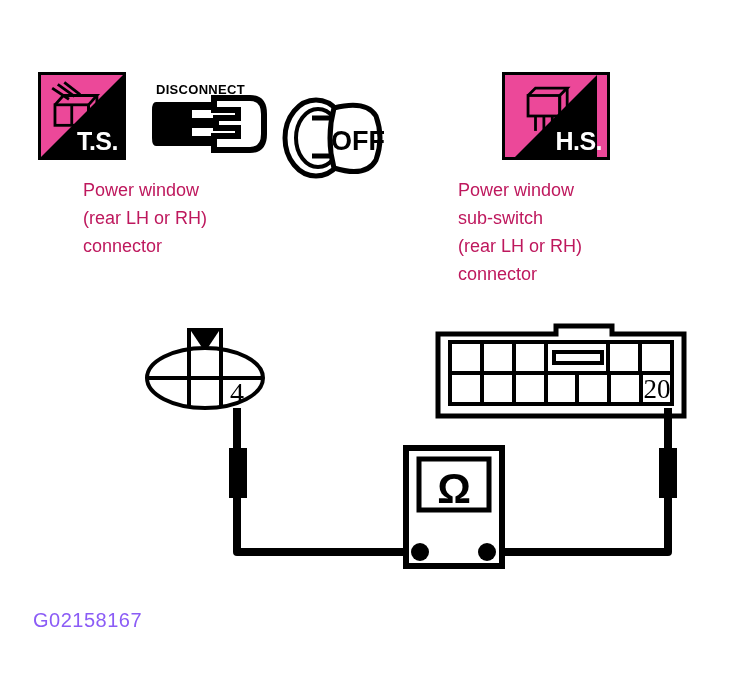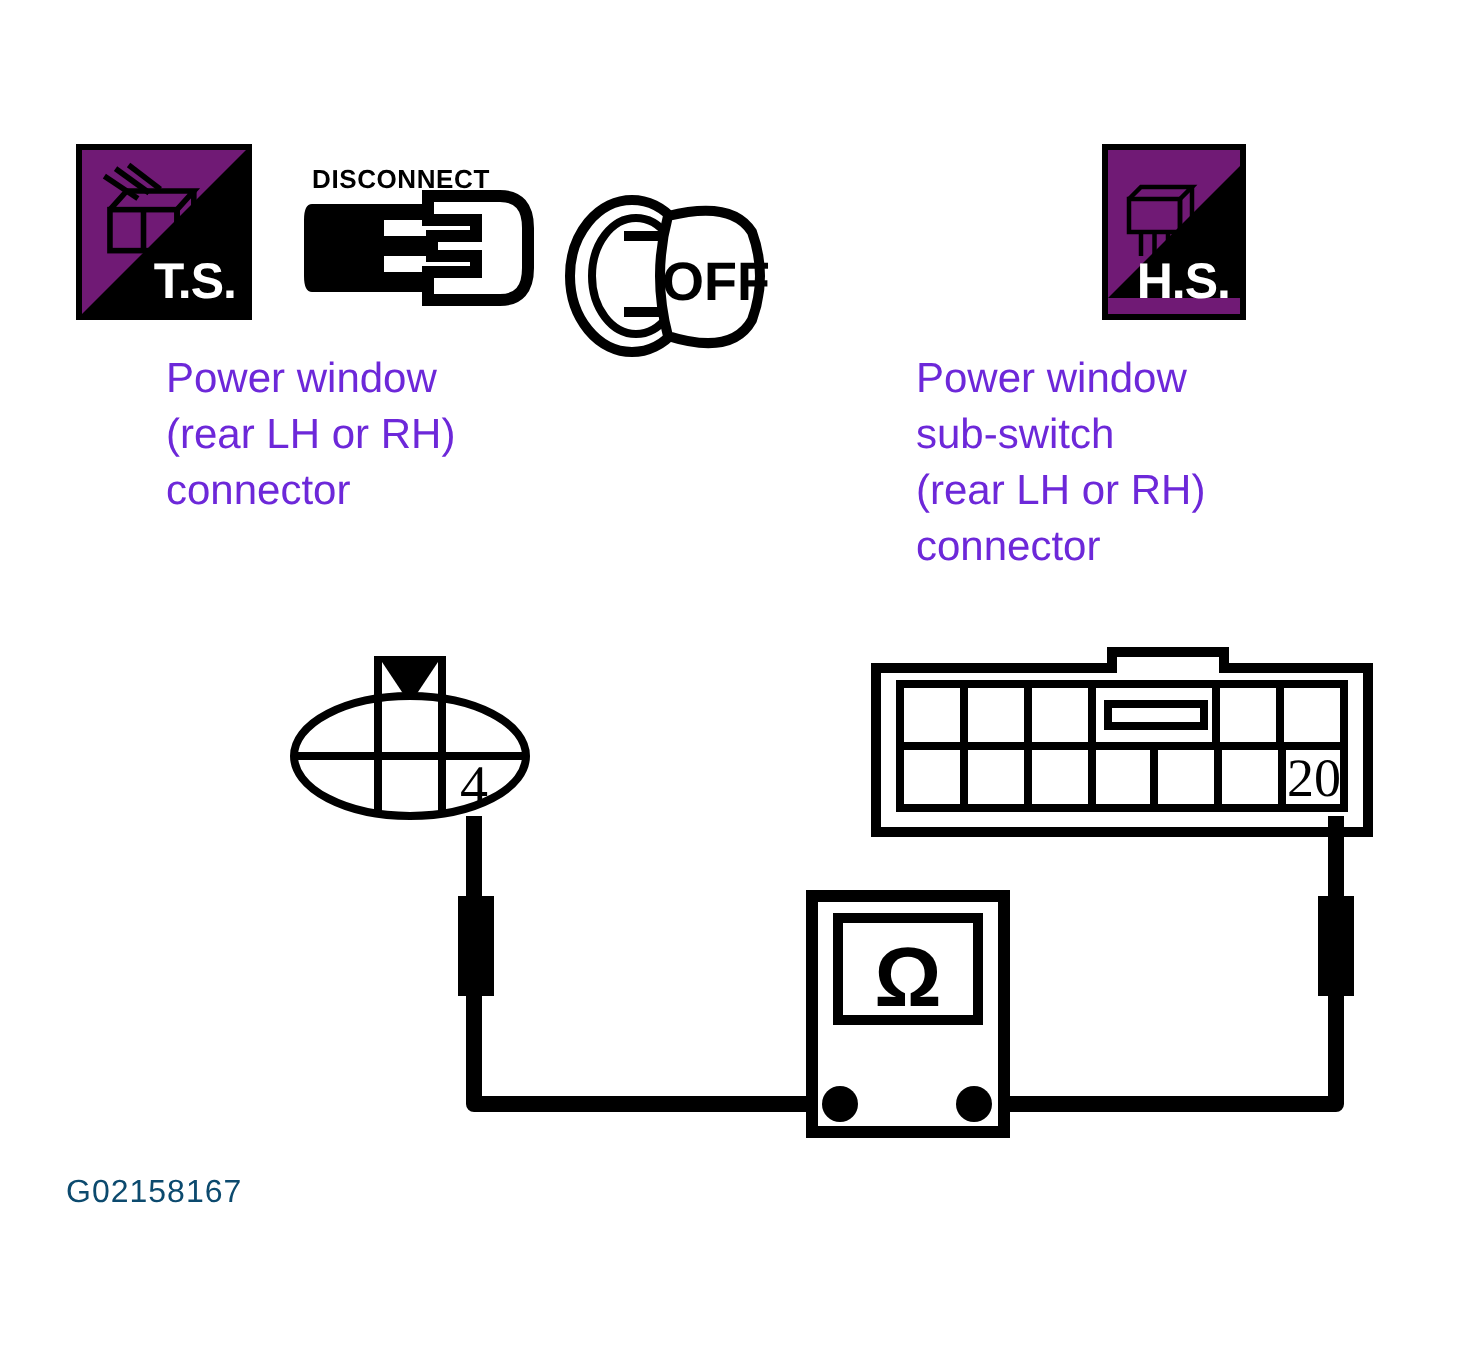--- a/index.html
+++ b/index.html
@@ -19,49 +19,50 @@
     position: absolute;
     left: 0; top: 0;
     width: 731px;
     height: 686px;
   }
 
   
   .badge {
     position: absolute;
     border: 3px solid #000;
-    background: #701a75;
+    background: #ec4899;
     box-sizing: border-box;
   }
   .badge .diag {
     position: absolute;
     left: 0; top: 0;
     width: 100%;
     height: 100%;
   }
   .badge .bl {
     position: absolute;
     font-weight: bold;
     color: #fff;
     letter-spacing: -0.5px;
   }
 
   .label {
     position: absolute;
-    font-size: 21px;
+    font-size: 18px;
     line-height: 28px;
     white-space: nowrap;
-    color: #6d28d9;
+    color: #be185d;
   }
 
   .caption {
     position: absolute;
-    font-size: 16px;
+    font-size: 20px;
     letter-spacing: 0.5px;
-    color: #0c4a6e;
+    color: #8b5cf6;
+    margin-top: 21px;
   }
 
   .disc-word {
     position: absolute;
     font-size: 13px;
     font-weight: bold;
     letter-spacing: 0.3px;
     color: #000;
     white-space: nowrap;
   }
@@ -110,21 +111,21 @@
       <ellipse cx="34" cy="42" rx="31" ry="38" fill="none" stroke="#000" stroke-width="5"></ellipse>
       <ellipse cx="36" cy="42" rx="22" ry="29" fill="none" stroke="#000" stroke-width="4"></ellipse>
 
       <path d="M30 22 L62 22 L62 60 L30 60" fill="none" stroke="#000" stroke-width="5"></path>
 
       <path d="M52 12 Q84 4 94 20 Q102 42 94 64 Q84 82 52 72 Q44 42 52 12 Z" fill="#fff" stroke="#000" stroke-width="5"></path>
       <text x="76" y="54" font-family="Liberation Sans, sans-serif" font-size="27" font-weight="bold" fill="#000" text-anchor="middle">OFF</text>
     </svg>
   </div>
 
-  <div class="badge" style="left:551px; top:72px; width:72px; height:88px;text-decoration:underline;">
+  <div class="badge" style="left:502px; top:72px; width:108px; height:88px;text-decoration:underline;">
     <svg class="diag" viewBox="0 0 88 88">
       <polygon points="88,0 88,88 0,88" fill="#000"></polygon>
       <g fill="none" stroke="#000" stroke-width="3">
         <rect x="14" y="22" width="34" height="22"></rect>
         <path d="M14 22 L22 14 L56 14 L48 22"></path>
         <path d="M48 22 L48 44 L56 36 L56 14"></path>
       </g>
 
       <g stroke="#000" stroke-width="3">
         <line x1="22" y1="44" x2="22" y2="60"></line>

